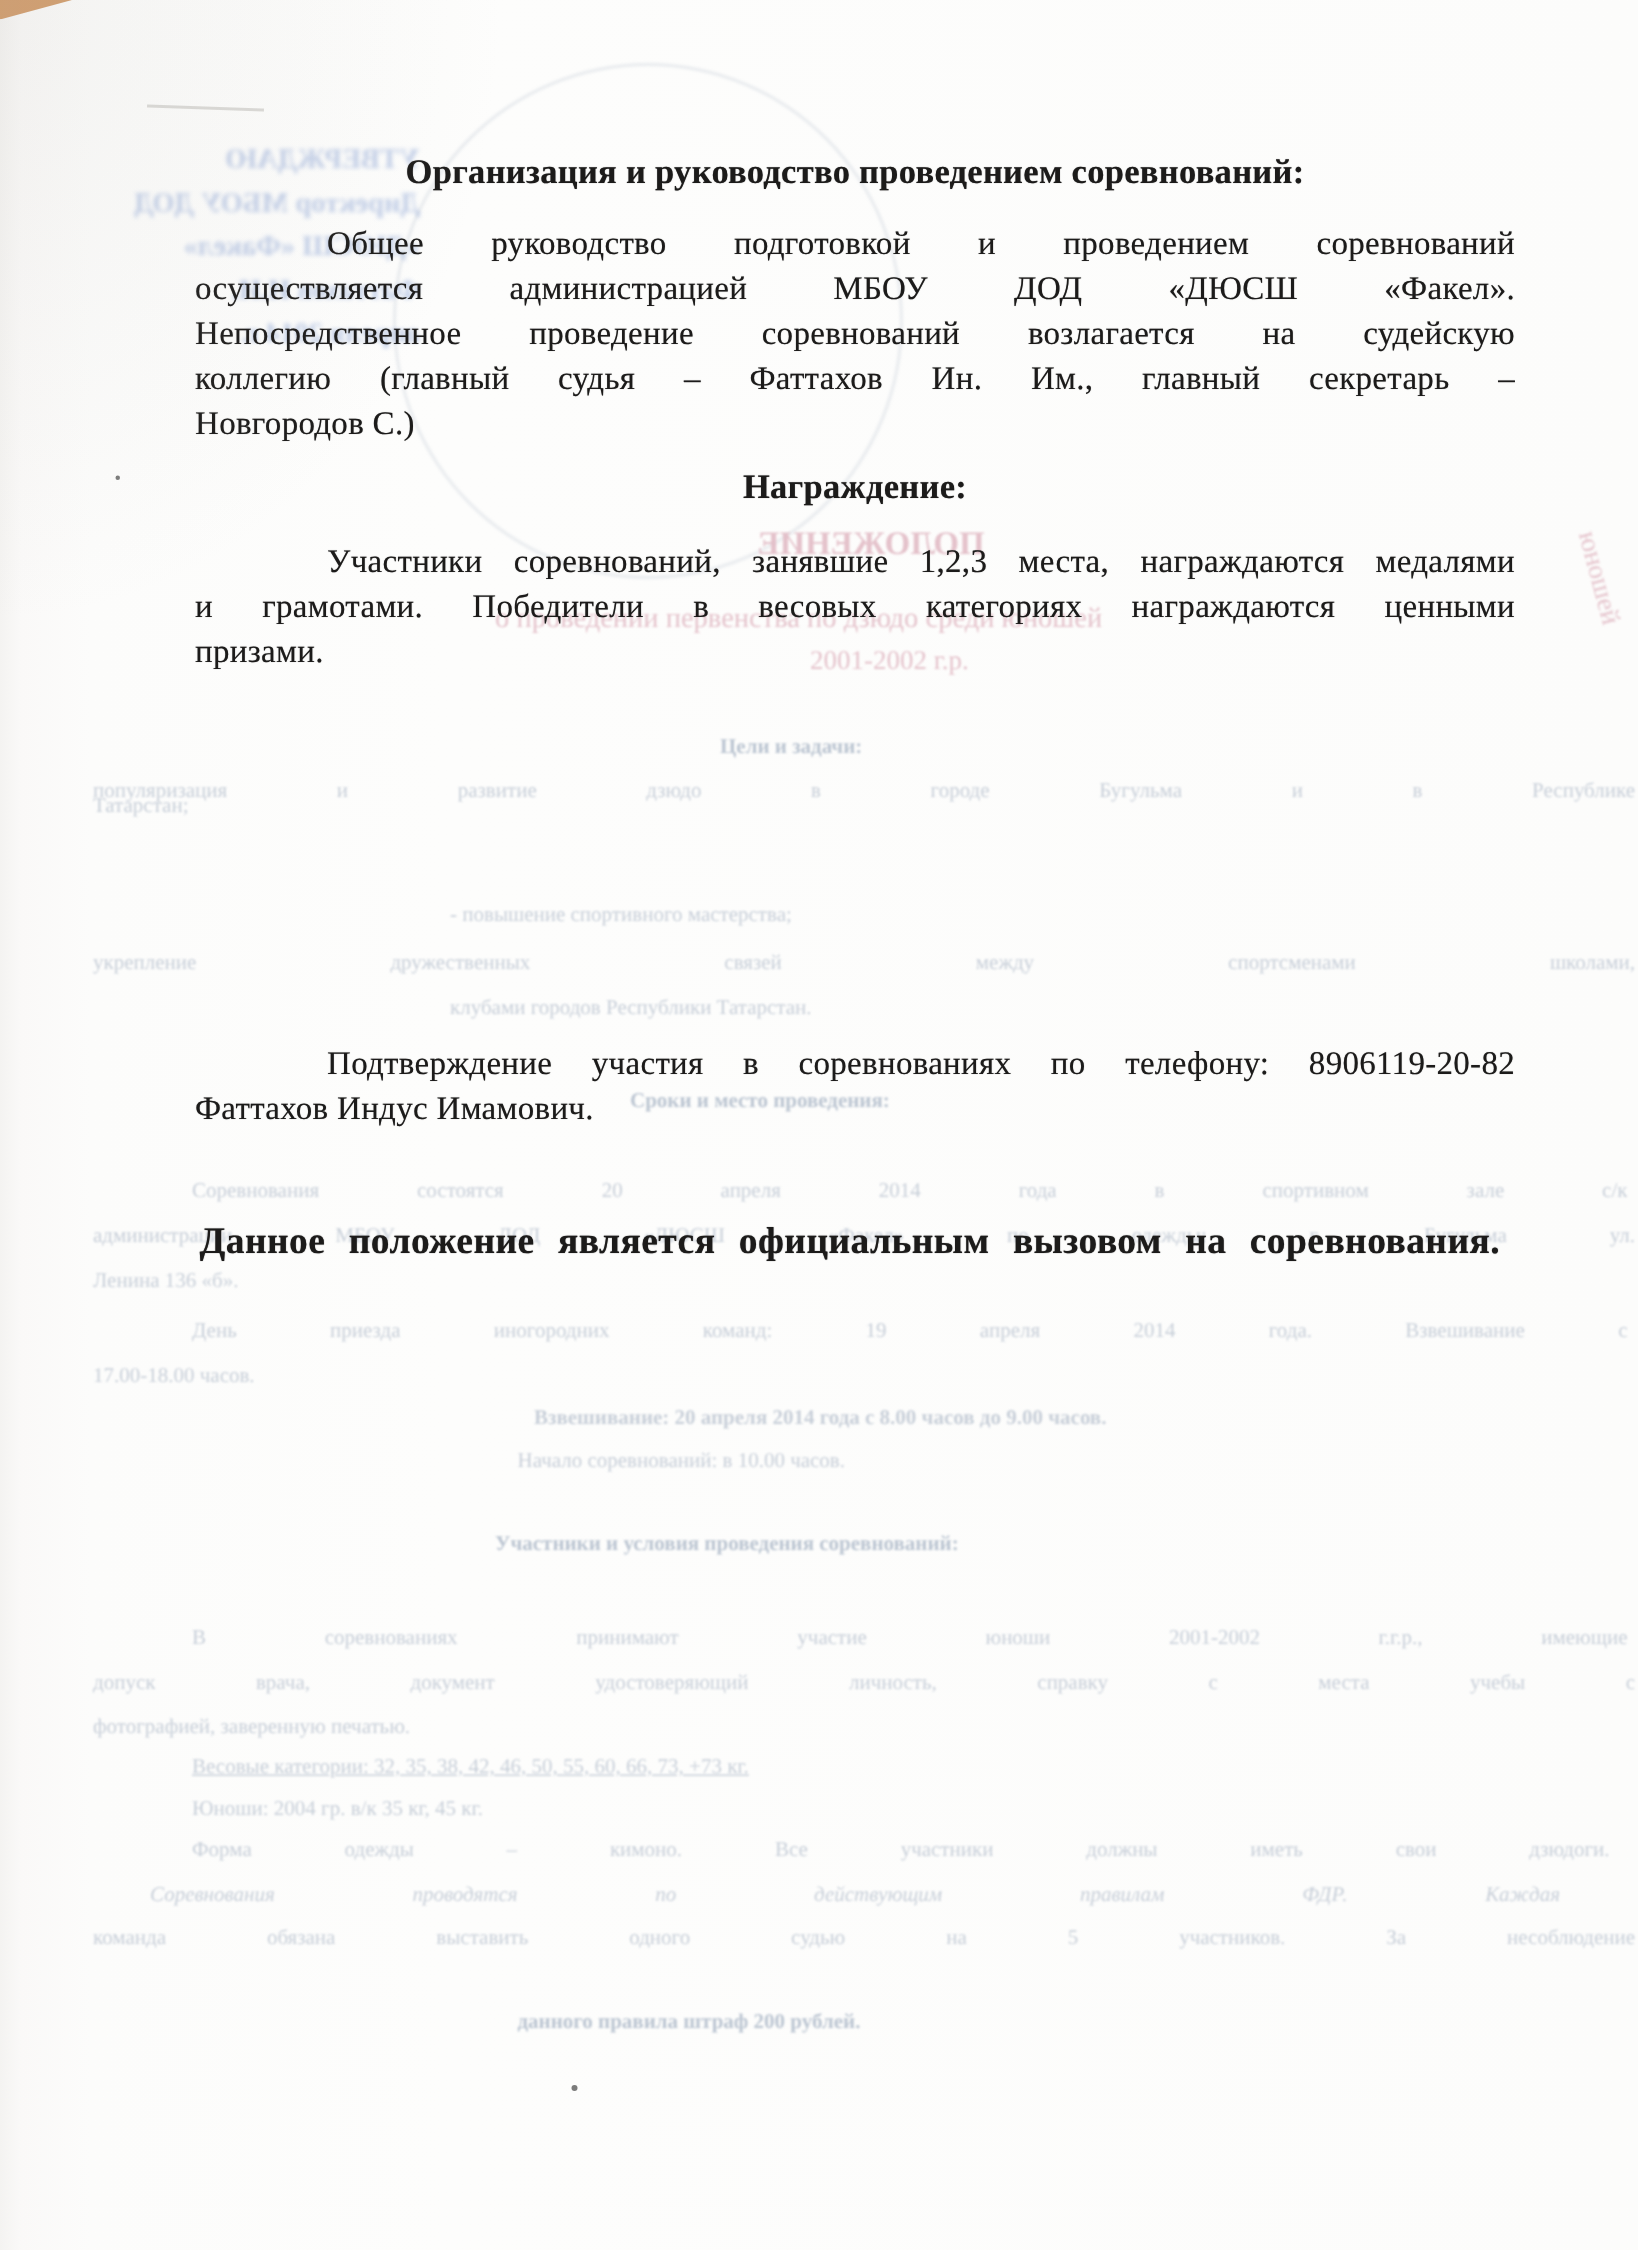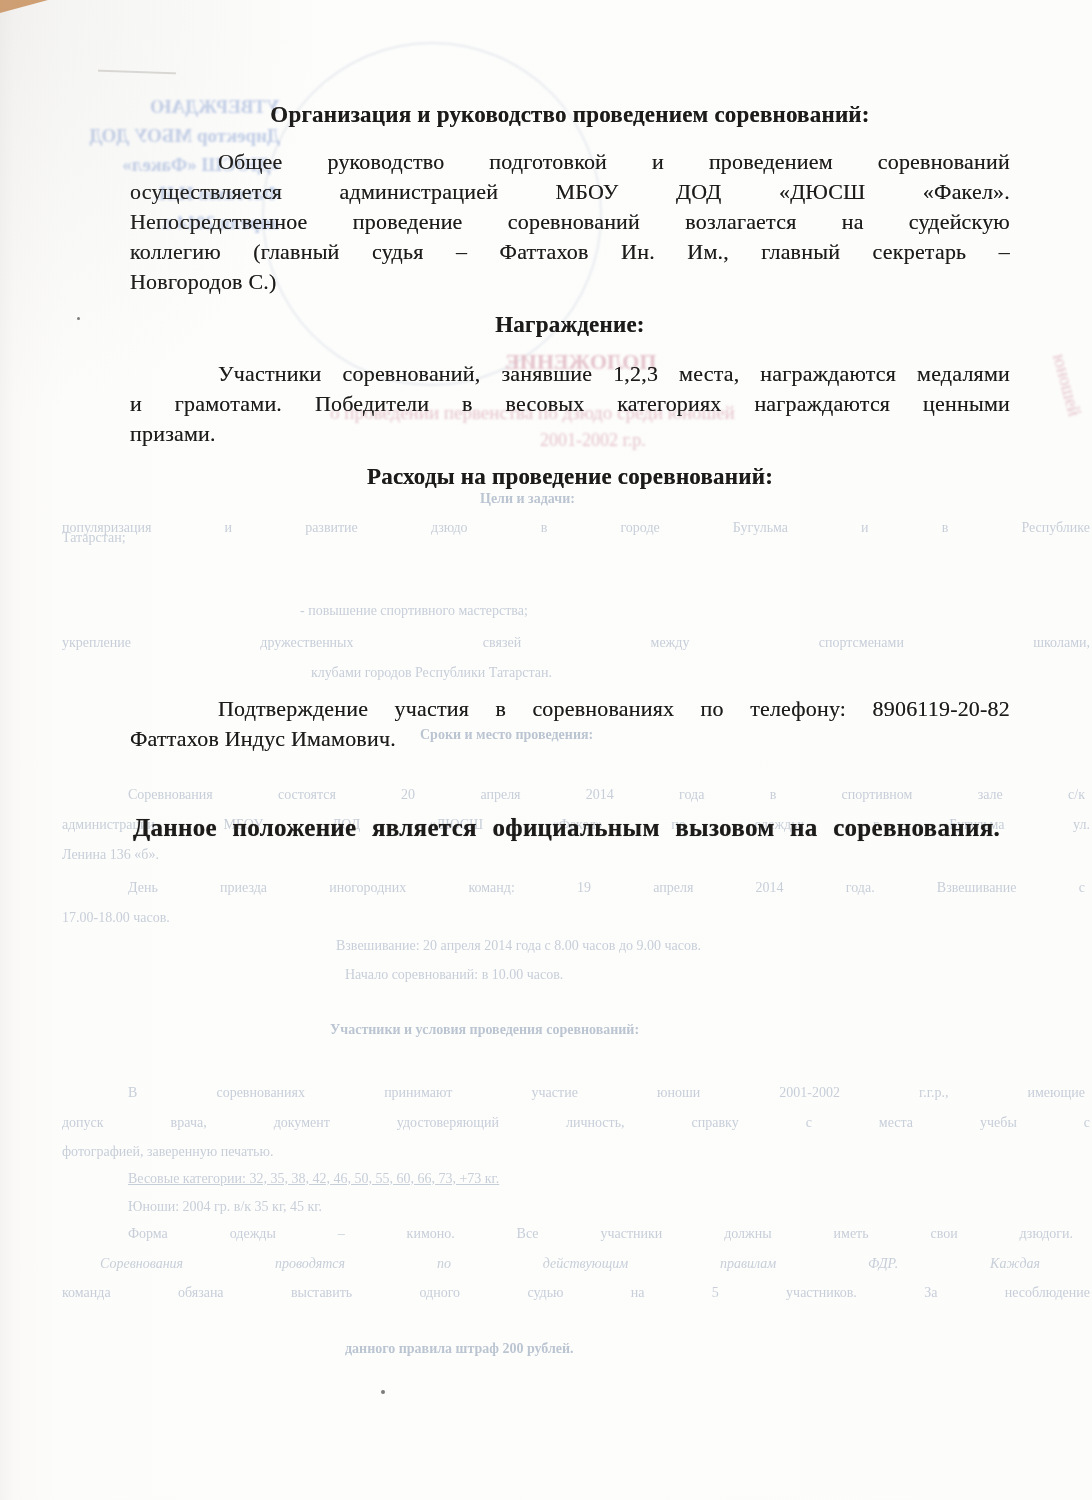--- a/index.html
+++ b/index.html
@@ -83,28 +83,28 @@
     <div>
         <div class="gline gb gp gm" style="left: 505px; top: 349px; font-size: 22px;">ПОЛОЖЕНИЕ</div>
         <div class="gline gp" style="left: 330px; top: 400px; font-size: 19px;">о проведении первенства по дзюдо среди юношей</div>
         <div class="gline gp" style="left: 540px; top: 427px; font-size: 18px;">2001-2002 г.р.</div>
         <div class="gline gp" style="left: 1035px; top: 372px; font-size: 18px; transform: rotate(75deg);">юношей</div>
         <div class="gline gb" style="left: 480px; top: 486px;">Цели и задачи:</div>
         <div class="gline gj" style="left: 62px; top: 515px; width: 1028px;">популяризация и развитие дзюдо в городе Бугульма и в Республике</div>
         <div class="gline" style="left: 62px; top: 525px;">Татарстан;</div>
         <div class="gline" style="left: 300px; top: 598px;">- повышение спортивного мастерства;</div>
         <div class="gline gj" style="left: 62px; top: 630px; width: 1028px;">укрепление дружественных связей между спортсменами школами,</div>
-        <div class="gline" style="left: 311px; top: 660px;">клубами городов Республики Татарстан.</div>
+        <div class="gline" style="left: 300px; top: 660px;">клубами городов Республики Татарстан.</div>
         <div class="gline gb" style="left: 420px; top: 722px;">Сроки и место проведения:</div>
         <div class="gline gj" style="left: 128px; top: 782px; width: 957px;">Соревнования состоятся 20 апреля 2014 года в спортивном зале с/к</div>
         <div class="gline gj" style="left: 62px; top: 812px; width: 1028px;">администрации МБОУ ДОД «ДЮСШ «Факел» по одежды: г. Бугульма ул.</div>
         <div class="gline" style="left: 62px; top: 842px;">Ленина 136 «б».</div>
         <div class="gline gj" style="left: 128px; top: 875px; width: 957px;">День приезда иногородних команд: 19 апреля 2014 года. Взвешивание с</div>
         <div class="gline" style="left: 62px; top: 905px;">17.00-18.00 часов.</div>
-        <div class="gline" style="left: 336px; top: 933px;">Взвешивание: 20 апреля 2014 года с 8.00 часов до 9.00 часов.</div>
+        <div class="gline" style="left: 356px; top: 933px; font-weight: bold;">Взвешивание: 20 апреля 2014 года с 8.00 часов до 9.00 часов.</div>
         <div class="gline" style="left: 345px; top: 962px;">Начало соревнований: в 10.00 часов.</div>
         <div class="gline gb" style="left: 330px; top: 1017px;">Участники и условия проведения соревнований:</div>
         <div class="gline gj" style="left: 128px; top: 1080px; width: 957px;">В соревнованиях принимают участие юноши 2001-2002 г.г.р., имеющие</div>
         <div class="gline gj" style="left: 62px; top: 1110px; width: 1028px;">допуск врача, документ удостоверяющий личность, справку с места учебы с</div>
         <div class="gline" style="left: 62px; top: 1139px;">фотографией, заверенную печатью.</div>
         <div class="gline" style="left: 128px; top: 1166px; text-decoration: underline;">Весовые категории: 32, 35, 38, 42, 46, 50, 55, 60, 66, 73, +73 кг.</div>
         <div class="gline" style="left: 128px; top: 1194px;">Юноши: 2004 гр. в/к 35 кг, 45 кг.</div>
         <div class="gline gj" style="left: 128px; top: 1221px; width: 945px;">Форма одежды – кимоно. Все участники должны иметь свои дзюдоги.</div>
         <div class="gline gj" style="left: 100px; top: 1251px; width: 940px; font-style: italic;">Соревнования проводятся по действующим правилам ФДР. Каждая</div>
         <div class="gline gj" style="left: 62px; top: 1280px; width: 1028px;">команда обязана выставить одного судью на 5 участников. За несоблюдение</div>
@@ -130,21 +130,20 @@
     </div>
 
     <div class="h" style="top:312px;">Награждение:</div>
 
     <div class="para" style="top:360px;">
       <div class="line first">Участники соревнований, занявшие 1,2,3 места, награждаются медалями</div>
       <div class="line">и грамотами. Победители в весовых категориях награждаются ценными</div>
       <div class="line last">призами.</div>
     </div>
 
-    <div class="h" style="top:464px;">Расходы на проведение соревнований:</div>
 
 
 
     <div class="para" style="top:695px;">
       <div class="line first">Подтверждение участия в соревнованиях по телефону: 8906119-20-82</div>
       <div class="line last">Фаттахов Индус Имамович.</div>
     </div>
 
     <div class="closing">Данное положение является официальным вызовом на соревнования.</div>
 

